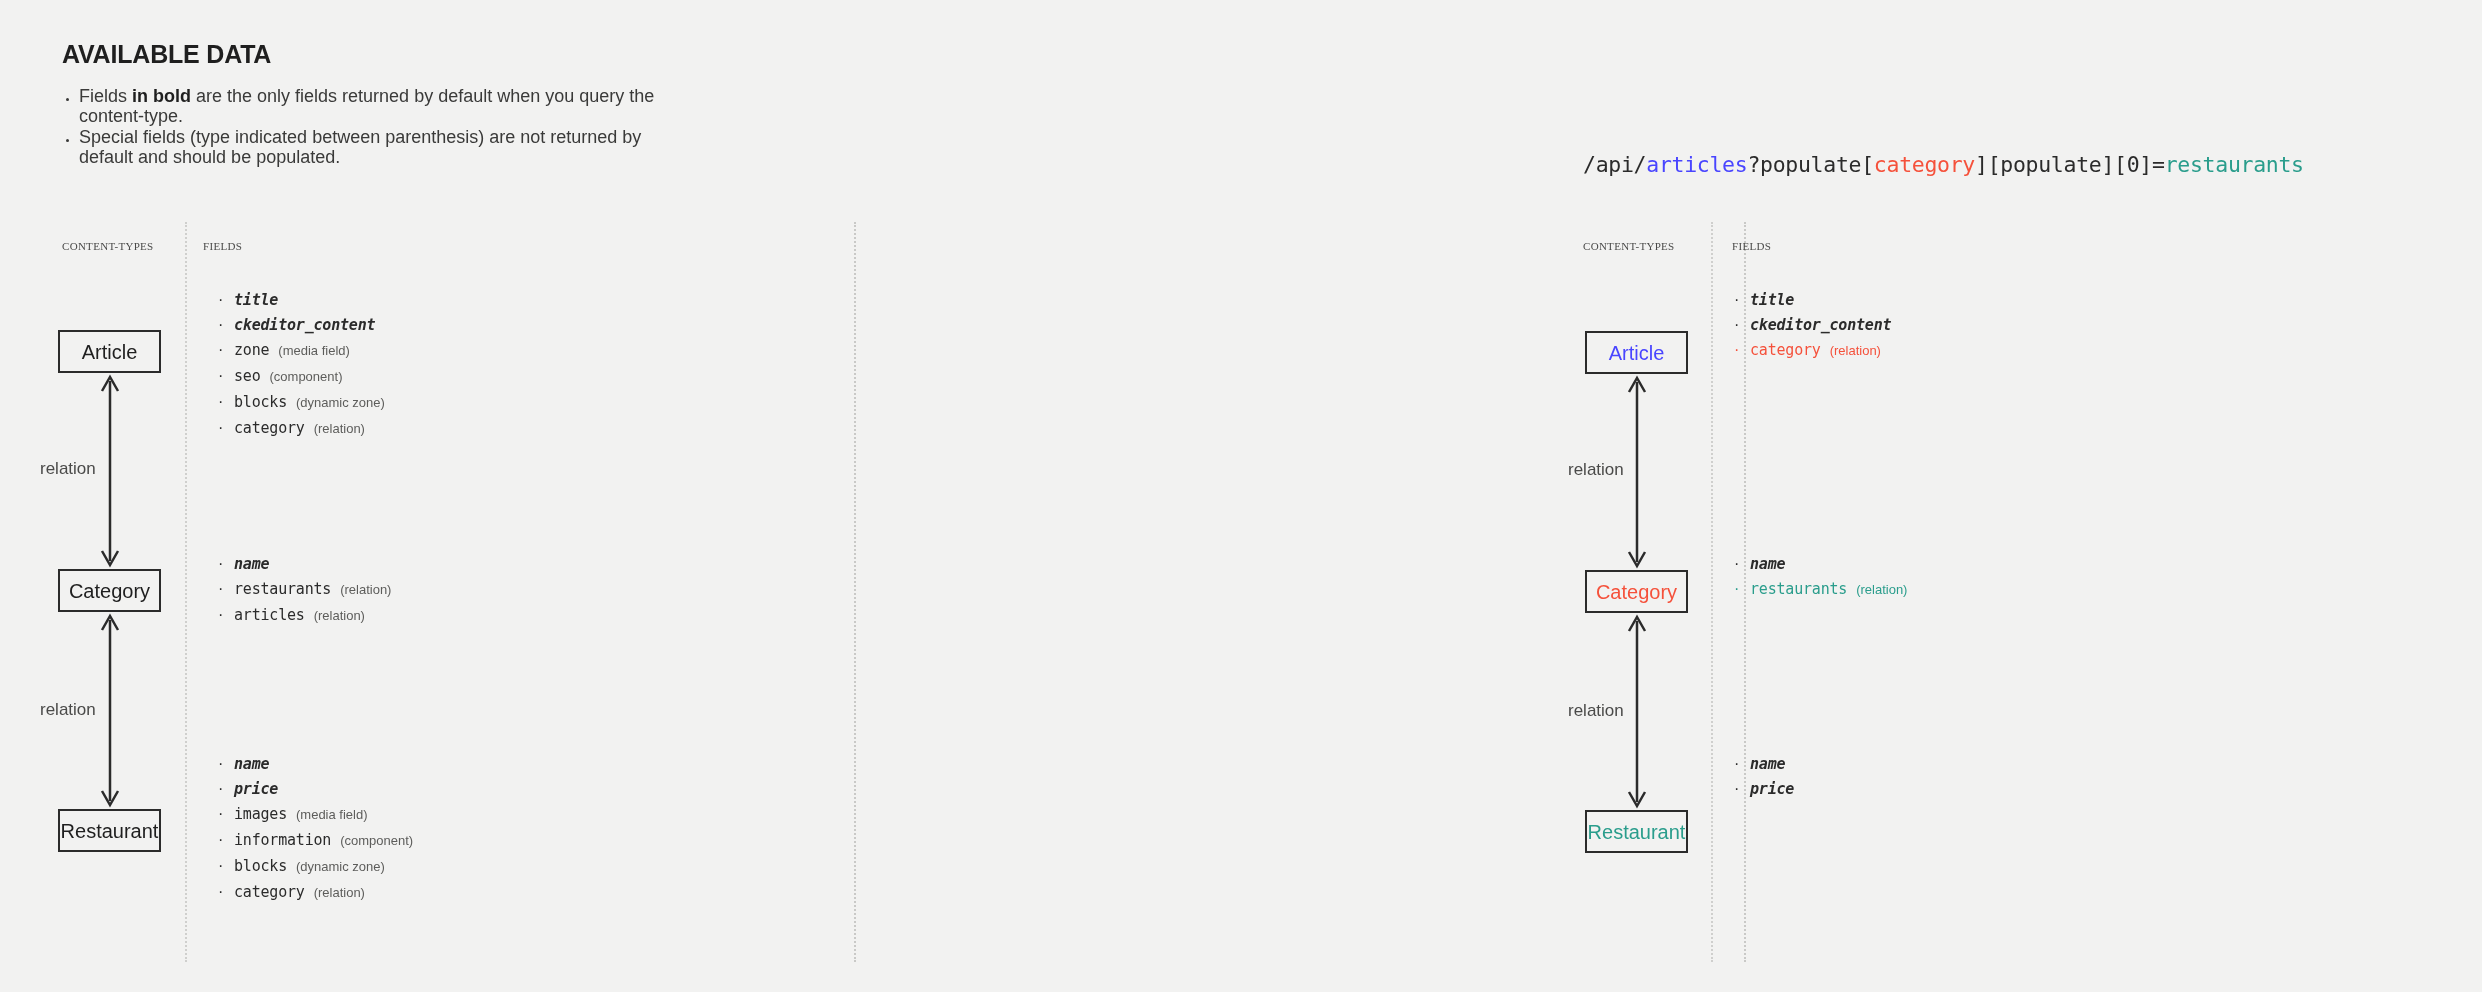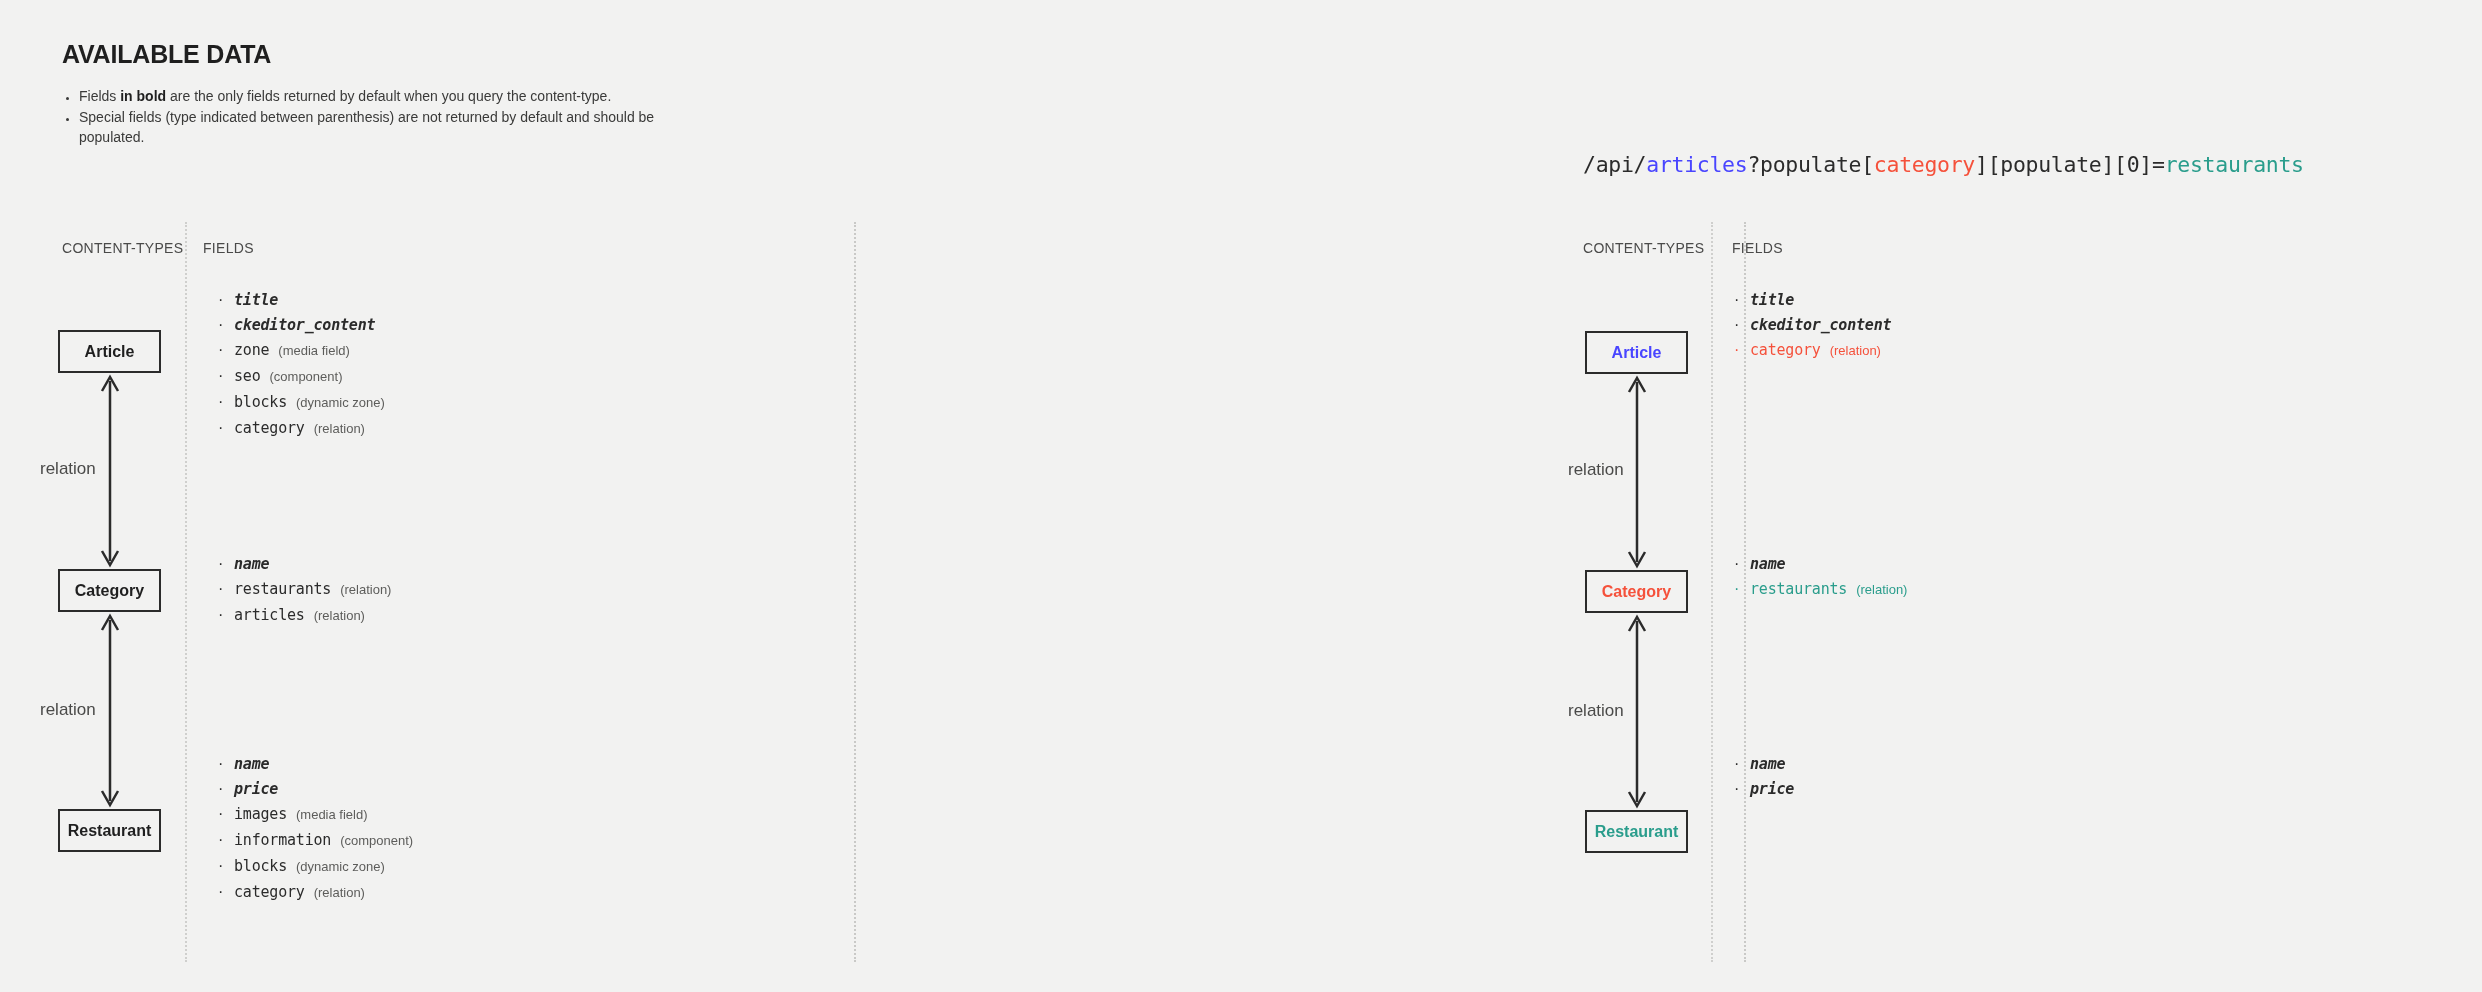--- a/index.html
+++ b/index.html
@@ -44,21 +44,21 @@
   #head-articles  { left: 727px; top: 38px; }
 
   .hl-blue { color: #4945ff; }
   .hl-red  { color: #f5513b; }
   .hl-teal { color: #2a9d8c; }
 
   
   .notes {
     position: absolute; left: 62px; top: 86px;
     width: 600px;
-    font-size: 14px;
+    font-size: 18px;
     line-height: 20px;
     color: #3a3a39;
   }
   .notes li { margin: 0 0 1px 0; }
   .notes ul { margin: 0; padding-left: 17px; }
   .notes li::marker { font-size: 11px; }
   .notes b { font-weight: bold; color: #1f1f1f; }
 
   
   .api-path {
@@ -67,43 +67,43 @@
     font-size: 21.5px;
     color: #2b2b2b;
     white-space: nowrap;
     letter-spacing: -0.3px;
   }
   #api-articles   { left: 727px;  top: 152px; }
 
   
   .col-caption {
     position: absolute;
-    font-size: 14px;
+    font-size: 11px;
     letter-spacing: 0.3px;
     color: #4a4a49;
     white-space: nowrap;
+    font-family: Liberation Serif, serif;
   }
 
   
   .inner-sep {
     position: absolute; top: 222px; height: 740px; width: 0;
     border-left: 2px dotted #cfcfcd;
   }
 
   
   .entity-box {
     position: absolute;
     width: 103px; height: 43px;
     border: 2.5px solid #2b2b2b;
     background: #f2f2f1;
     display: flex; align-items: center; justify-content: center;
-    font-size: 16px;
+    font-size: 20px;
     color: #1f1f1f;
     line-height: 1;
-    font-weight: bold;
   }
   .entity-box.c-blue { color: #4945ff; }
   .entity-box.c-red  { color: #f5513b; }
   .entity-box.c-teal { color: #2a9d8c; }
 
   
   .arrow { position: absolute; width: 26px; }
   .arrow svg { display: block; }
   .arrow-label {
     position: absolute;

